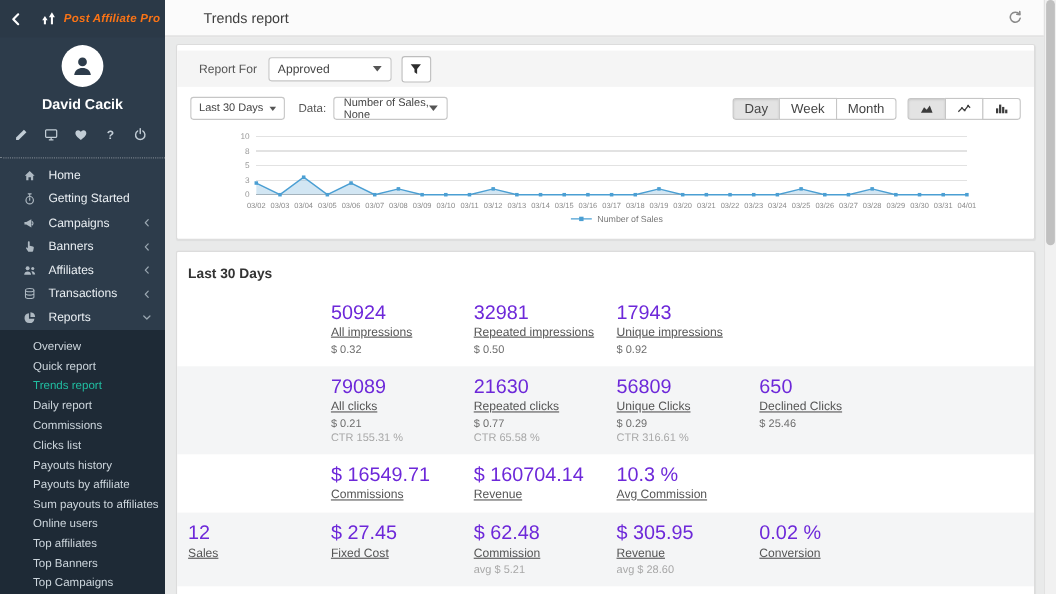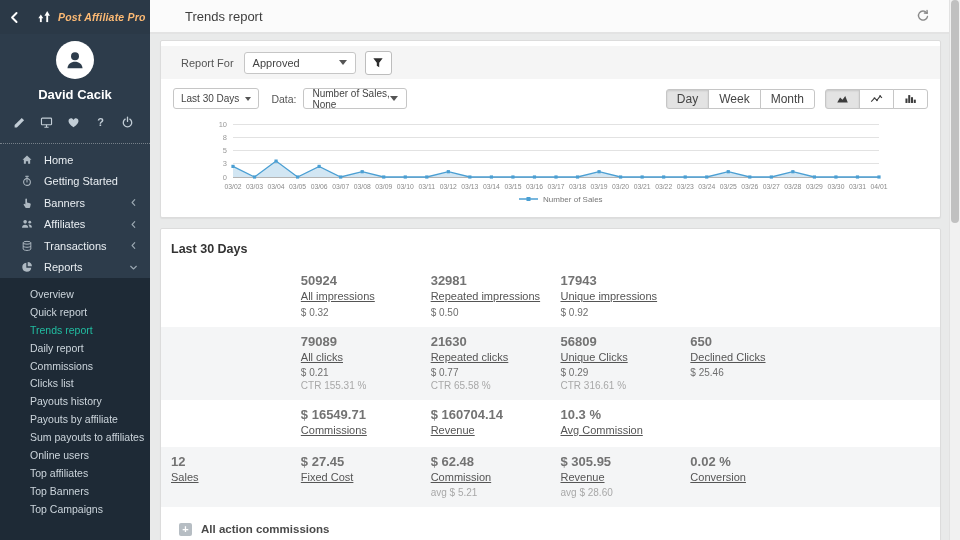--- a/index.html
+++ b/index.html
@@ -5,21 +5,21 @@
   * { margin:0; padding:0; box-sizing:border-box; }
   html,body { width:960px; height:540px; overflow:hidden; }
   body { font-family:"Liberation Sans","DejaVu Sans",sans-serif; background:#e9eaea; position:relative; }
   .app { width:960px; height:540px; position:relative; }
 
   
   .sidebar { position:absolute; left:0; top:0; width:150px; height:540px; background:#2d3c4b; display:flex; flex-direction:column; z-index:3; }
   .sb-header { height:34px; flex:0 0 34px; display:flex; align-items:center; padding:0 8px; background:#2b3947; }
   .back-btn { width:22px; height:22px; color:#fff; display:flex; align-items:center; justify-content:center; cursor:pointer; }
   .back-btn svg { width:13px; height:13px; }
-  .brand { display:flex; align-items:center; gap:4px; margin-left:16px; color:#fdba74; }
+  .brand { display:flex; align-items:center; gap:4px; margin-left:16px; color:#f97316; }
   .brand svg { width:17px; height:14px; }
   .brand-name { font-size:10.5px; font-weight:bold; font-style:italic; letter-spacing:.2px; white-space:nowrap; }
 
   .user { text-align:center; padding-top:7px; }
   .avatar { width:38px; height:38px; border-radius:50%; background:#fff; margin:0 auto; display:flex; align-items:center; justify-content:center; }
   .avatar svg { width:22px; height:22px; color:#2d3c4b; }
   .user-name { color:#fff; font-size:13px; font-weight:bold; margin-top:8px; }
   .user-actions { display:flex; justify-content:space-between; padding:0 13px; margin-top:14px; }
   .ua-icon { width:16px; height:16px; color:#c2cdd6; cursor:pointer; }
   .ua-icon svg { width:13px; height:13px; }
@@ -71,21 +71,21 @@
   .seg .seg-btn svg { width:13px; height:13px; color:#3c3c3c; }
 
   .chart-wrap { margin-top:10px; }
 
   
   .panel-stats { margin-top:10px; height:400px; }
   .stats-title { font-size:12.5px; font-weight:bold; color:#333; padding:13px 10px 10px; }
   .stat-row { display:grid; grid-template-columns:repeat(6,1fr); padding:7px 0 9px; }
   .stat-row.shade { background:#f4f5f6; }
   .stat-cell { padding:0 8px 0 10px; }
-  .stat-value { font-size:13px; font-weight:bold; color:#737373; line-height:1.3; }
+  .stat-value { font-size:18px; font-weight:normal; color:#6d28d9; line-height:1.3; }
   .stat-label { font-size:11px; color:#555; line-height:1.25;text-decoration:underline; }
   .stat-sub { font-size:10px; color:#6e6e6e; margin-top:3px; }
   .stat-note { font-size:10px; color:#a8a8a8; margin-top:2px; }
 
   .commissions-head { display:flex; align-items:center; gap:9px; padding:16px 0 0 18px; }
   .plus-box { width:13px; height:13px; background:#b6bdc3; border-radius:2px; color:#fff; font-size:11px; line-height:12px; text-align:center; font-weight:bold; cursor:pointer; }
   .commissions-label { font-size:11.5px; color:#4a4a4a; font-weight:bold; }
   .campaign-name { font-size:12px; font-weight:bold; color:#333; padding:20px 0 0 23px; }
 
   
@@ -174,20 +174,33 @@
           <span class="mi-label">Home</span>
         </div>
         <div class="menu-item">
           <span class="mi-icon">
             <svg viewBox="0 0 16 16" fill="none" stroke="currentColor" stroke-width="1.4" stroke-linecap="round">
               <circle cx="8" cy="9.3" r="4.5"></circle>
               <path d="M8 9.3V6.5M6.2 1.6h3.6M8 1.6v2.7"></path>
             </svg>
           </span>
           <span class="mi-label">Getting Started</span>
+        </div>
+        <div class="menu-item">
+          <span class="mi-icon">
+            <svg viewBox="0 0 16 16" fill="currentColor">
+              <path d="M1.6 6.4h2.3L10 3v10L3.9 9.6H1.6zM11.2 5.1a3.6 3.6 0 0 1 0 5.8l-.9-1.1a2.2 2.2 0 0 0 0-3.6z"></path>
+            </svg>
+          </span>
+          <span class="mi-label">Campaigns</span>
+          <span class="mi-chev">
+            <svg viewBox="0 0 16 16" fill="none" stroke="currentColor" stroke-width="2" stroke-linecap="round" stroke-linejoin="round">
+              <path d="M10.2 3 5.5 8l4.7 5"></path>
+            </svg>
+          </span>
         </div>
         <div class="menu-item">
           <span class="mi-icon">
             <svg viewBox="0 0 16 16" fill="currentColor">
               <path d="M6.3 14.6 3.3 10l1.2-1 1.3 1.1V3.1c0-.7.5-1.2 1.1-1.2s1.1.5 1.1 1.2v4.2l4 .9c.7.2 1.1.8 1 1.5l-.7 3.2c-.2.9-.8 1.7-1.6 1.7z"></path>
             </svg>
           </span>
           <span class="mi-label">Banners</span>
           <span class="mi-chev">
             <svg viewBox="0 0 16 16" fill="none" stroke="currentColor" stroke-width="2" stroke-linecap="round" stroke-linejoin="round">

